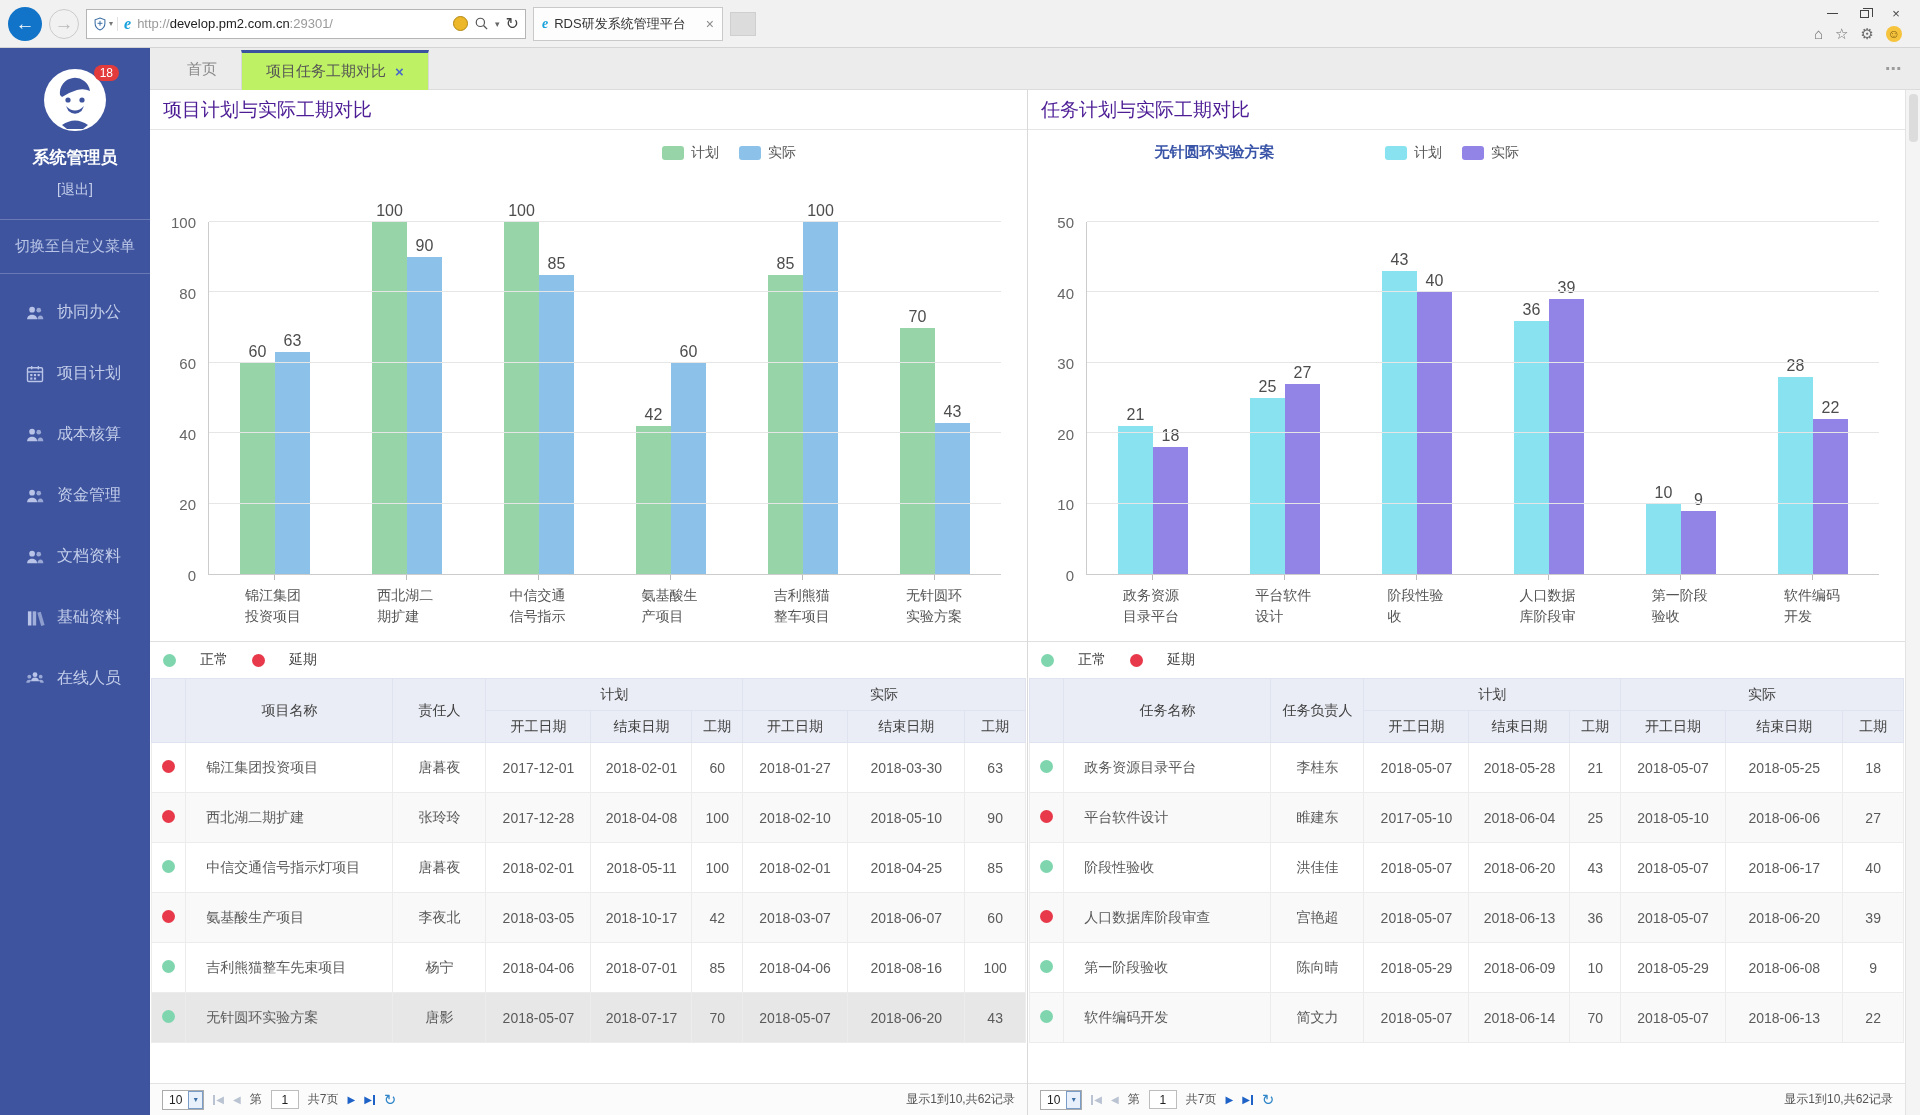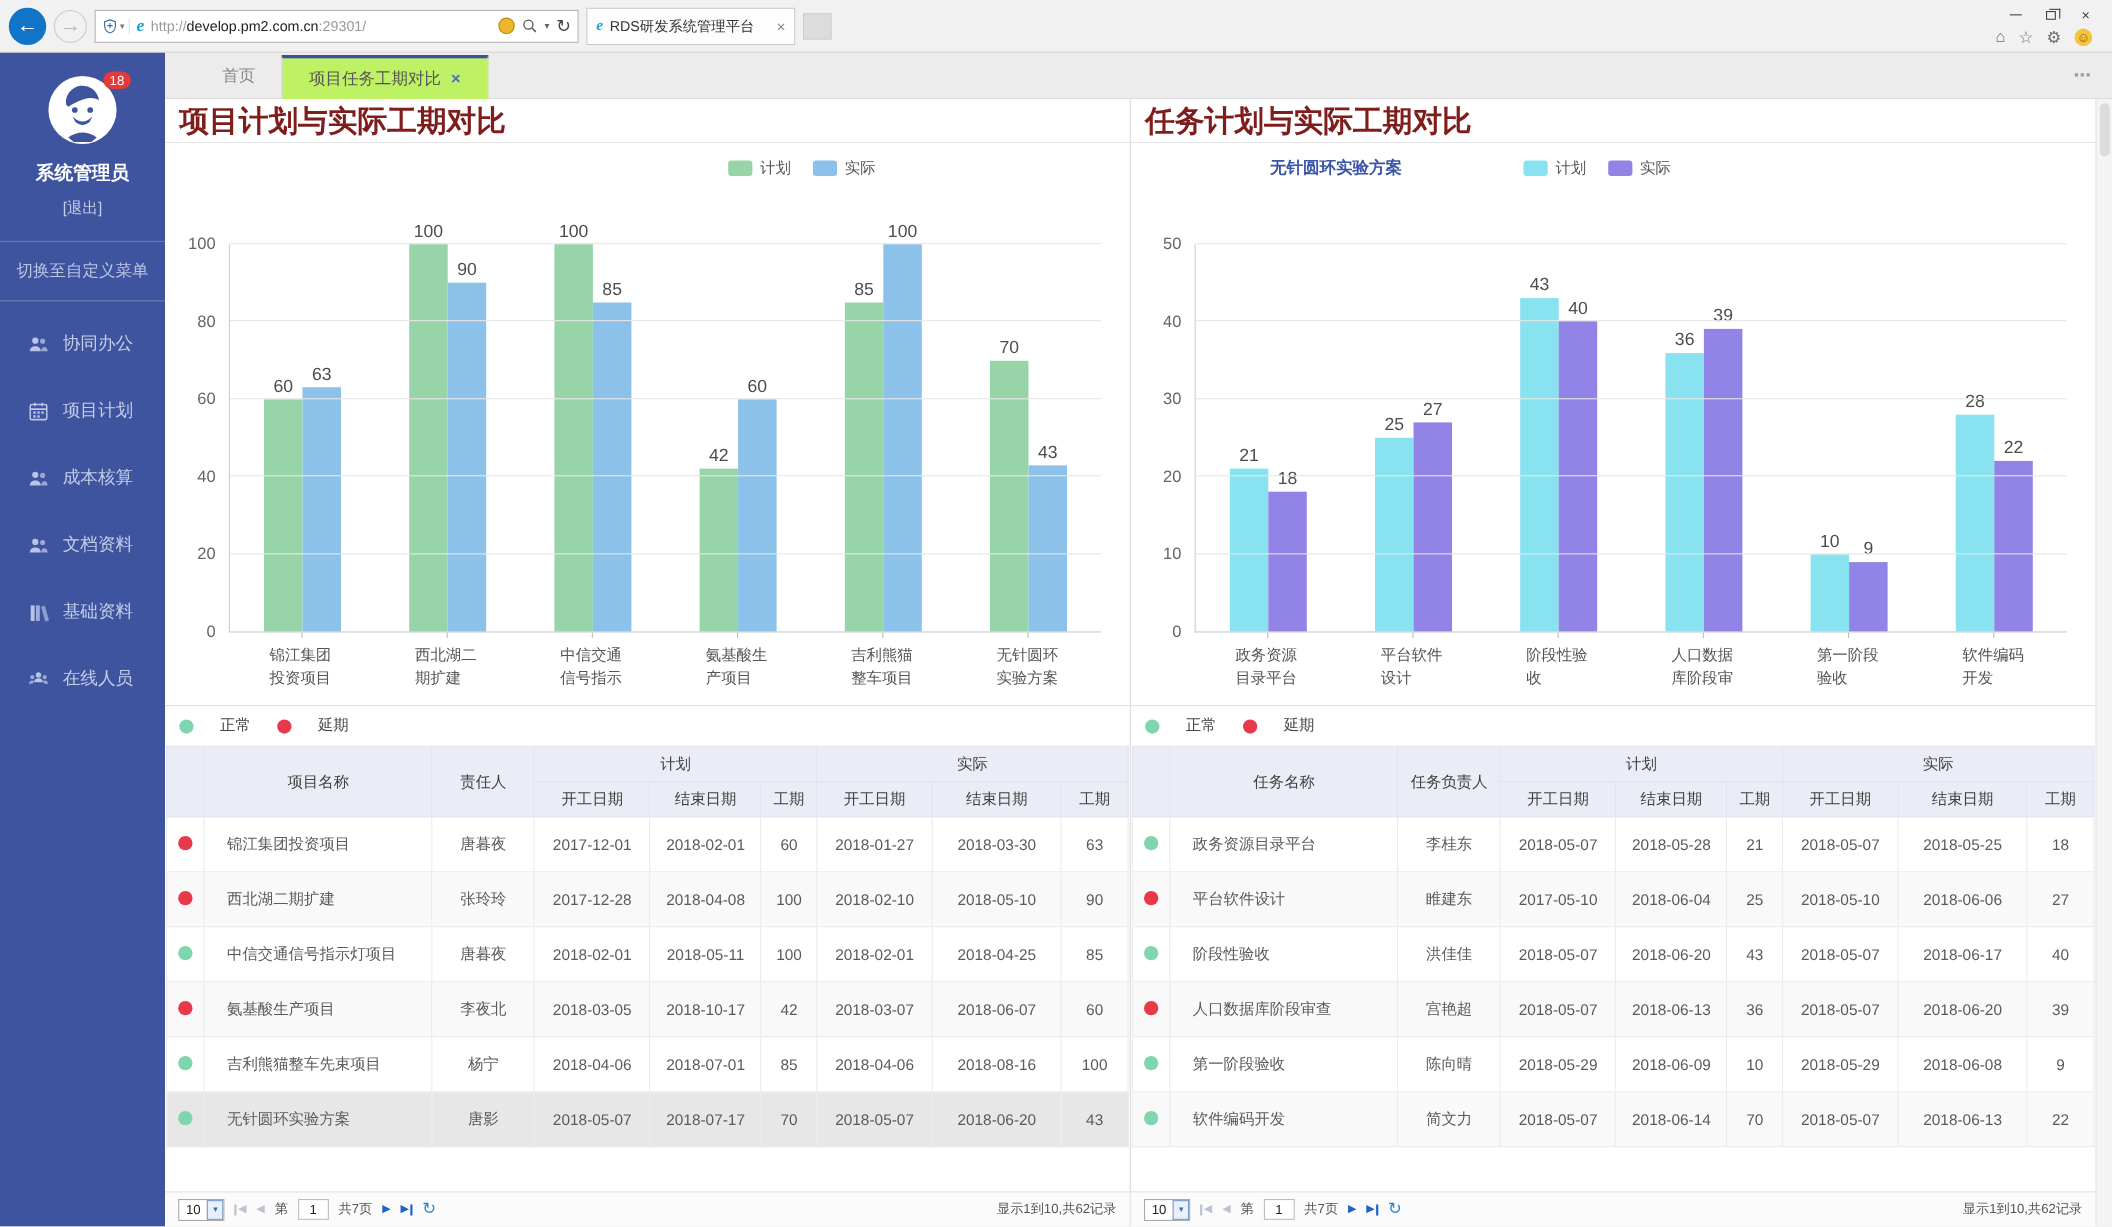--- a/index.html
+++ b/index.html
@@ -56,36 +56,36 @@
   .side-sep { width:150px; height:1px; background:rgba(255,255,255,.22); margin-top:20px; }
   .switch { width:150px; text-align:center; padding:17px 0; font-size:15px; color:#b9c4e6;
     border-bottom:1px solid rgba(255,255,255,.22); cursor:pointer; }
   .menu { width:150px; flex:1; padding-top:8px; }
   .menu-item { height:61px; display:flex; align-items:center; gap:12px; padding-left:25px;
     font-size:16px; color:#c3cdea; cursor:pointer; }
   .mi-icon { color:#b9c4e8; display:flex; }
 
   .main { flex:1; display:flex; flex-direction:column; min-width:0; }
   .tabstrip { height:42px; background:#ececec; border-bottom:1px solid #dcdcdc;
-    display:flex; align-items:flex-end; padding-left:28px; }
+    display:flex; align-items:flex-end; padding-left:13px; }
   .tab { padding:0 24px; height:40px; display:flex; align-items:center; font-size:15px;
     color:#8a8a8a; cursor:pointer; gap:9px; }
   .tab.active { background:#bef264; border:1px solid #d8d8d8; border-bottom:none;
     border-top:3px solid #3a51a0; color:#555; margin-bottom:-1px; }
   .tclose { color:#4a6bc8; font-weight:bold; font-size:15px; }
   .more { margin-left:auto; margin-right:18px; align-self:center; color:#9b9b9b;
     font-size:16px; font-weight:bold; letter-spacing:1px; cursor:pointer; }
 
   .content { flex:1; display:flex; background:#fff; min-height:0; }
   .panel { flex:1; display:flex; flex-direction:column; background:#fff; min-width:0; }
   .panel + .panel { border-left:1px solid #d9d9d9; }
   .panel-header { height:40px; flex:none; border-bottom:1px solid #e5e5e5; display:flex;
     align-items:center; padding-left:13px; }
-  .panel-title { font-family:"Liberation Serif","DejaVu Serif",serif; font-weight:bold;
-    font-size:27px; color:#7f1d1d; }
+  .panel-title { font-family:"Liberation Serif","DejaVu Serif",serif; font-weight:normal;
+    font-size:19px; color:#4c1d95; }
 
   
   .chart-block { height:512px; flex:none; border-bottom:1px solid #e0e0e0; display:flex;
     flex-direction:column; padding:8px 26px 6px 10px; position:relative; }
   .chart-top { height:32px; position:relative; flex:none; }
   .chart-legend { position:absolute; top:6px; display:flex; gap:20px; align-items:center;
     font-size:14px; color:#555; }
   #chart-0 .chart-legend { right:205px; }
   #chart-1 .chart-legend { right:360px; }
   .legend-item { display:flex; align-items:center; gap:7px; cursor:pointer; }
@@ -262,20 +262,31 @@
         </div>
         <div class="menu-item">
           <span class="mi-icon">
             <svg viewBox="0 0 24 24" width="20" height="20">
               <circle cx="8.5" cy="8" r="3.4" fill="currentColor"></circle>
               <path d="M2.5 19.5c0-3.3 2.7-5.4 6-5.4s6 2.1 6 5.4z" fill="currentColor"></path>
               <circle cx="16.5" cy="8.6" r="2.8" fill="currentColor" opacity=".75"></circle>
               <path d="M14.8 19.5c0-2.4 1.5-4.6 3.8-4.6 1.9 0 3.4 1.9 3.4 4.6z" fill="currentColor" opacity=".75"></path>
             </svg>
           </span>
+          <span>资金管理</span>
+        </div>
+        <div class="menu-item">
+          <span class="mi-icon">
+            <svg viewBox="0 0 24 24" width="20" height="20">
+              <circle cx="8.5" cy="8" r="3.4" fill="currentColor"></circle>
+              <path d="M2.5 19.5c0-3.3 2.7-5.4 6-5.4s6 2.1 6 5.4z" fill="currentColor"></path>
+              <circle cx="16.5" cy="8.6" r="2.8" fill="currentColor" opacity=".75"></circle>
+              <path d="M14.8 19.5c0-2.4 1.5-4.6 3.8-4.6 1.9 0 3.4 1.9 3.4 4.6z" fill="currentColor" opacity=".75"></path>
+            </svg>
+          </span>
           <span>文档资料</span>
         </div>
         <div class="menu-item">
           <span class="mi-icon">
             <svg viewBox="0 0 24 24" width="20" height="20">
               <rect x="3.5" y="4" width="4.2" height="17" fill="currentColor"></rect>
               <rect x="9.2" y="4" width="4.2" height="17" fill="currentColor" opacity=".8"></rect>
               <path d="M14.8 5.6l4.1-1.1 4.6 15.9-4.1 1.2z" fill="currentColor" opacity=".65"></path>
             </svg>
           </span>

